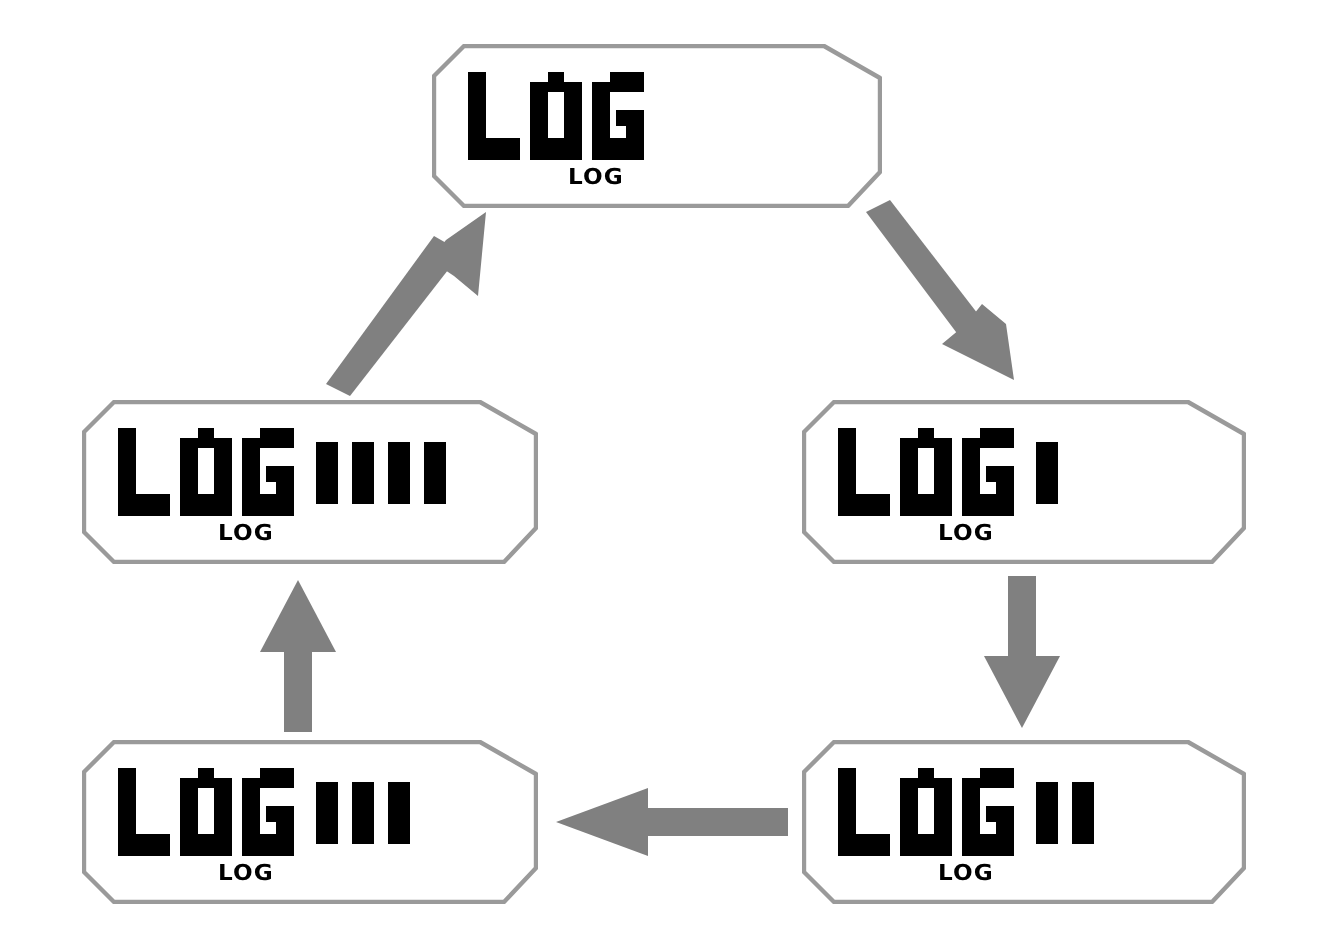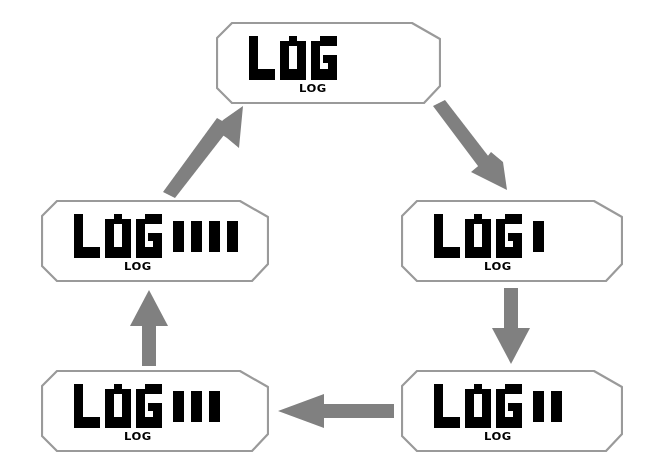--- a/index.html
+++ b/index.html
@@ -31,21 +31,20 @@
     position: absolute;
     left: 0; top: 0;
     width: 100%;
     height: 100%;
   }
   .node-content {
     position: absolute;
     left: 0; top: 0;
     width: 100%;
     height: 100%;
-    margin-left: 15px;
   }
 
   
   .logmark {
     position: absolute;
     display: flex;
     align-items: flex-start;
   }
   .glyph {
     position: relative;

